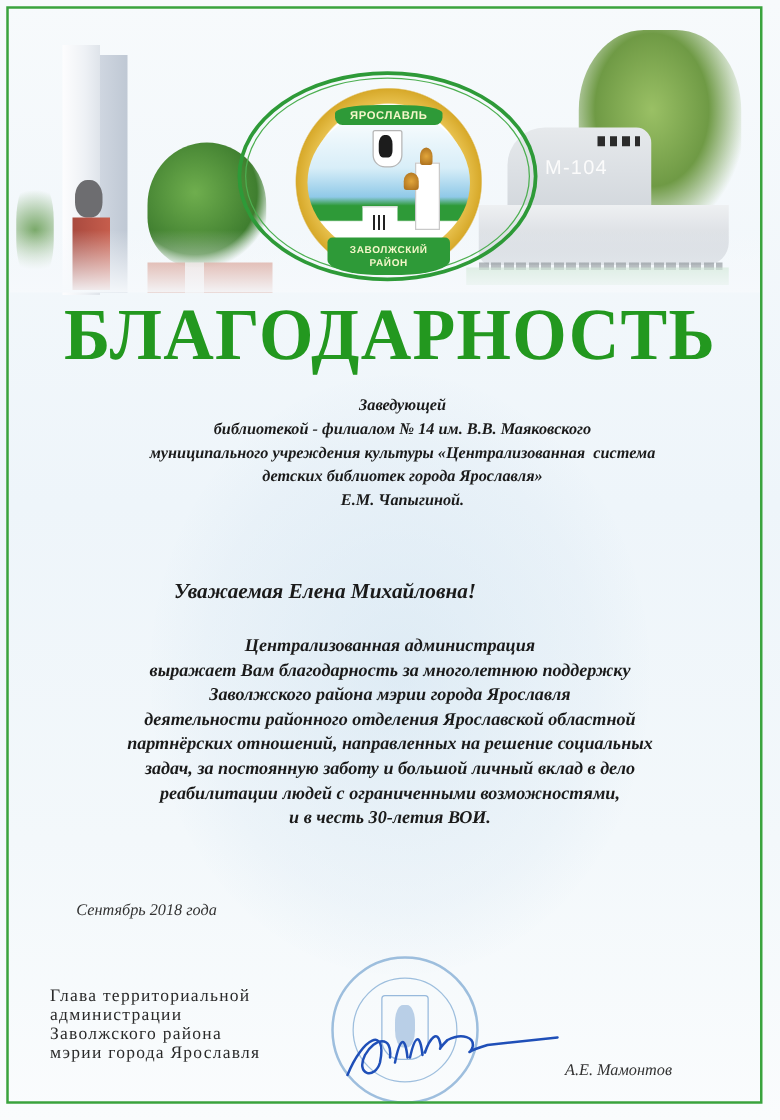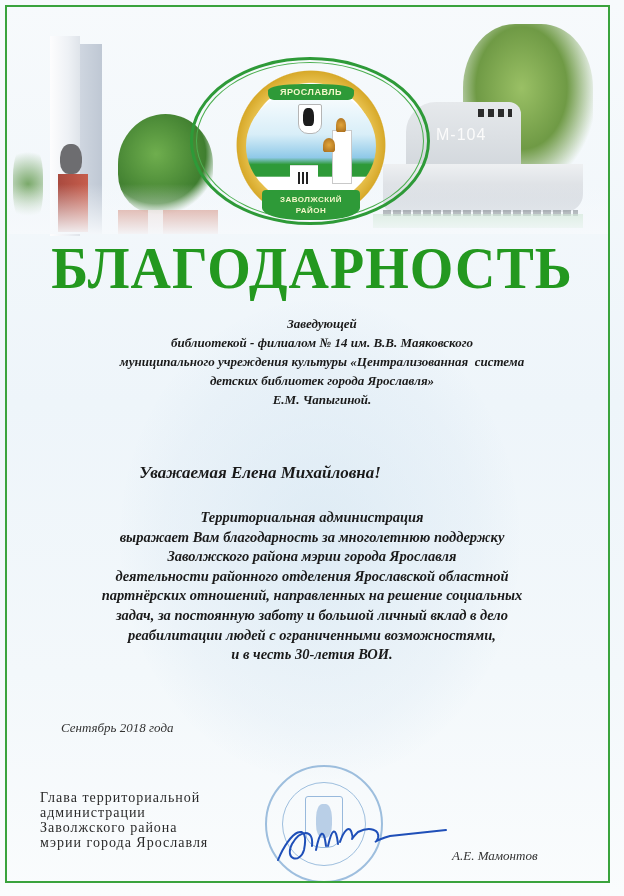--- a/index.html
+++ b/index.html
@@ -254,21 +254,21 @@
     <div>Заведующей</div>
     <div>библиотекой - филиалом № 14 им. В.В. Маяковского</div>
     <div style="white-space:pre">муниципального учреждения культуры «Централизованная  система</div>
     <div>детских библиотек города Ярославля»</div>
     <div>Е.М. Чапыгиной.</div>
   </div>
 
   <div class="salutation">Уважаемая Елена Михайловна!</div>
 
   <div class="body-text">
-    <div>Территориальная администрация</div>
+    <div>Централизованная администрация</div>
     <div>выражает Вам благодарность за многолетнюю поддержку</div>
     <div>Заволжского района мэрии города Ярославля</div>
     <div>деятельности районного отделения Ярославской областной</div>
     <div>партнёрских отношений, направленных на решение социальных</div>
     <div>задач, за постоянную заботу и большой личный вклад в дело</div>
     <div>реабилитации людей с ограниченными возможностями,</div>
     <div>и в честь 30-летия ВОИ.</div>
   </div>
 
   <div class="date">Сентябрь 2018 года</div>

